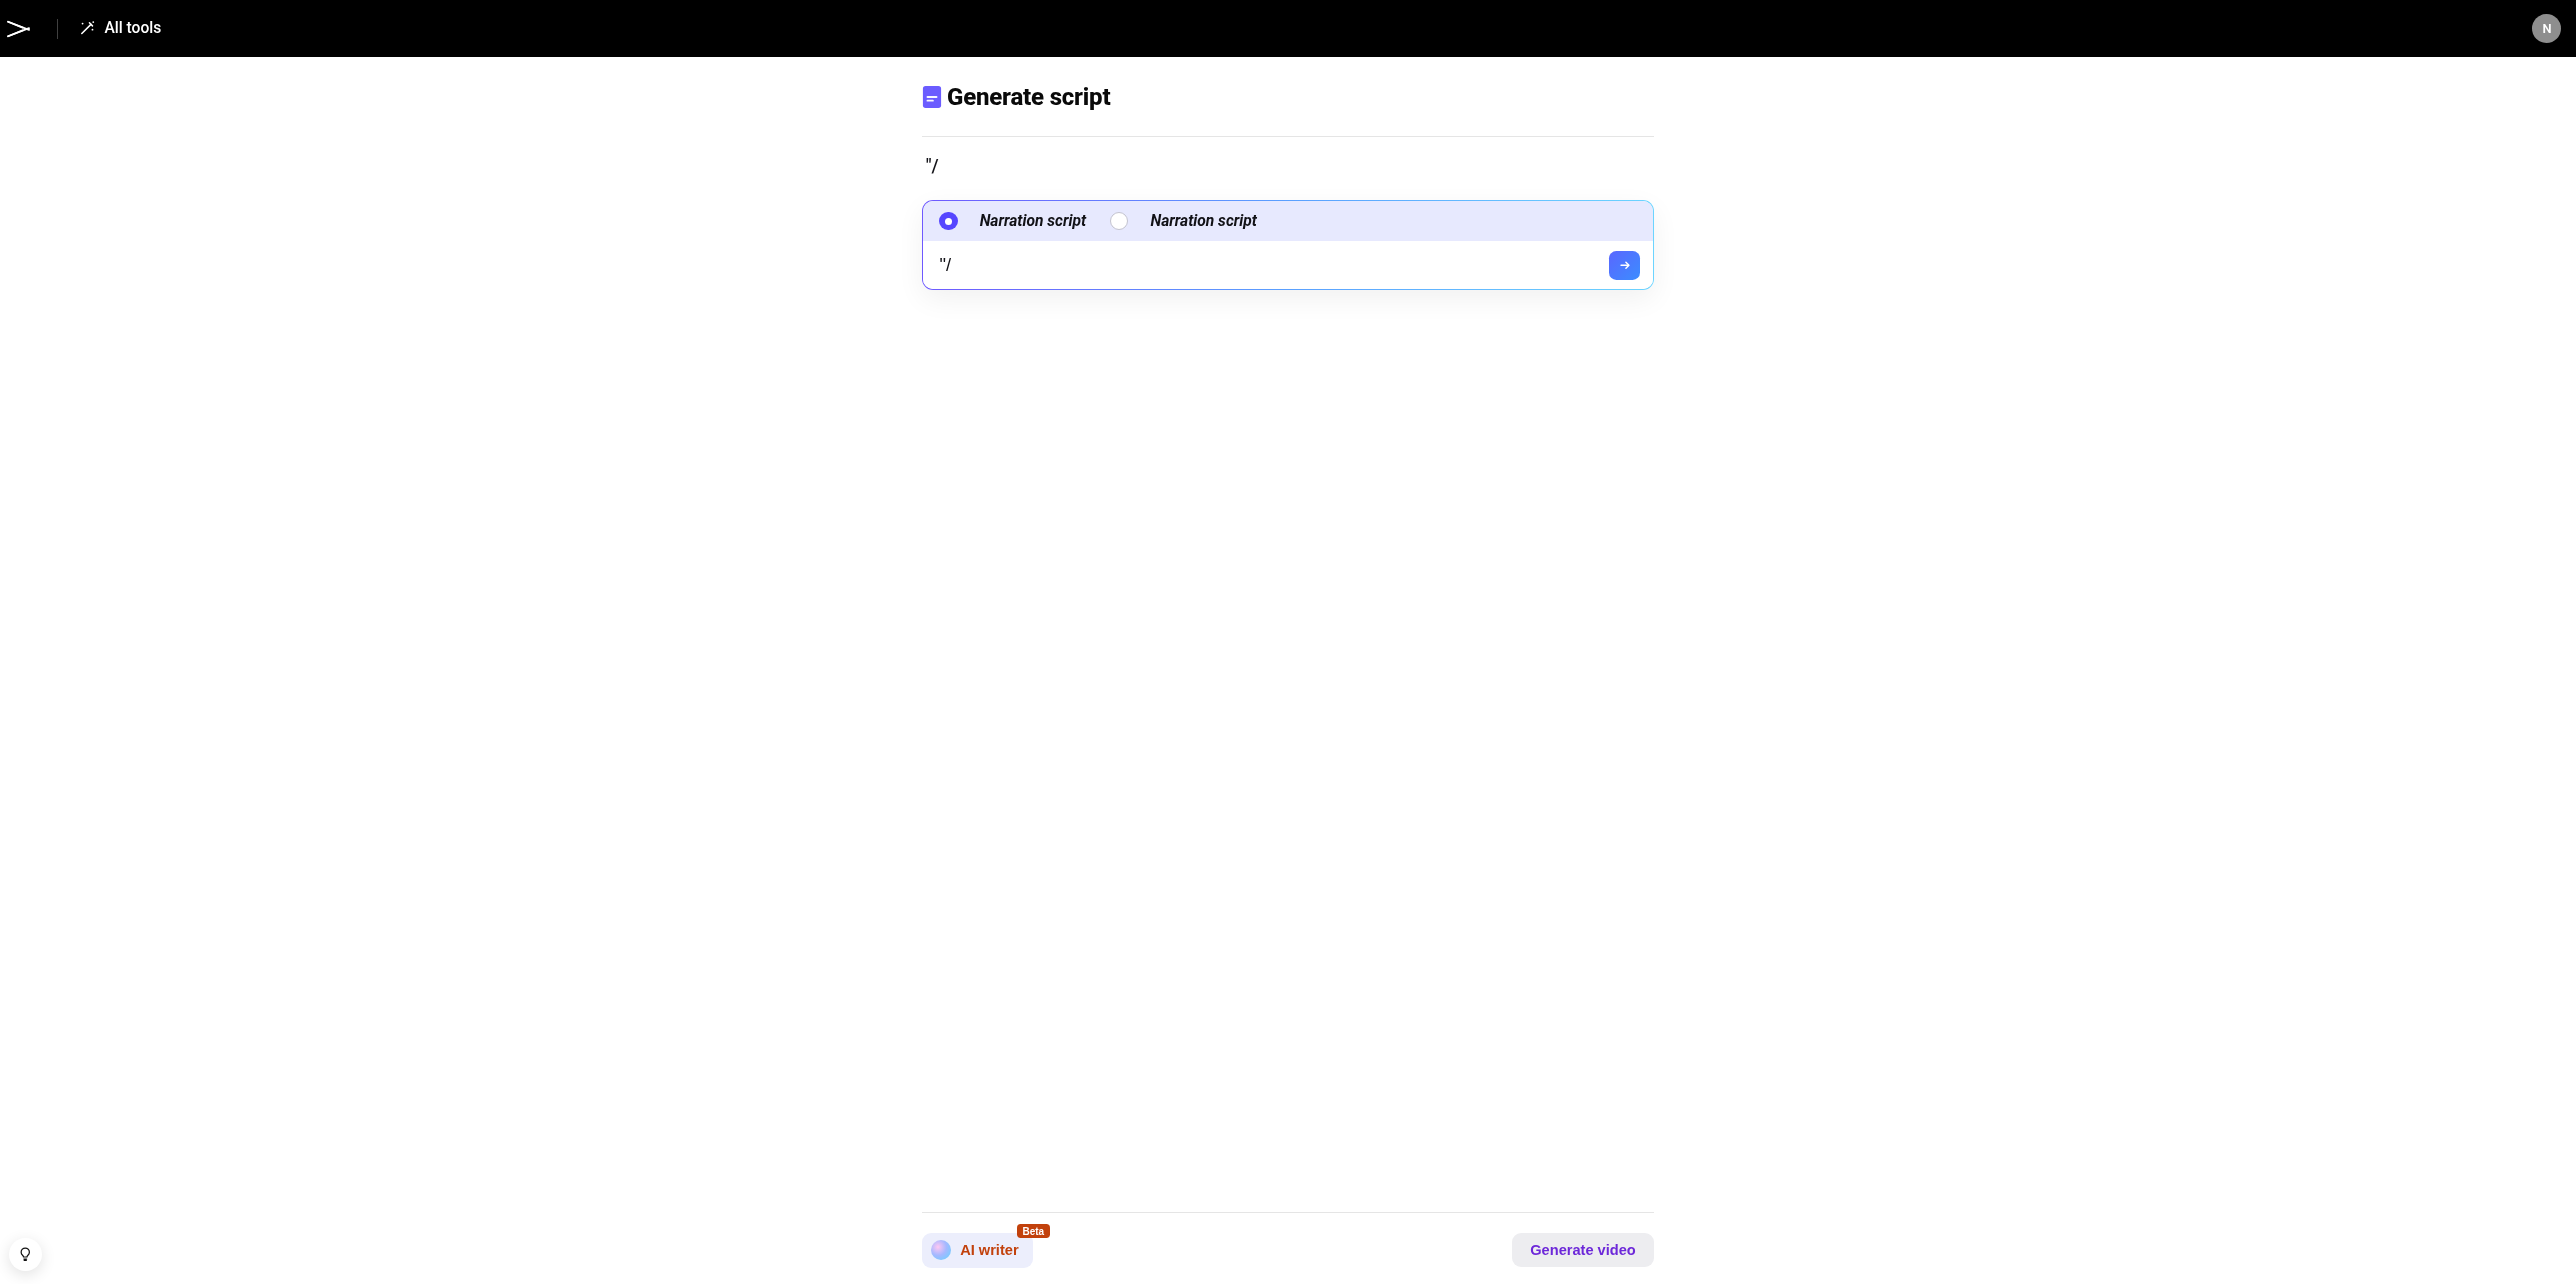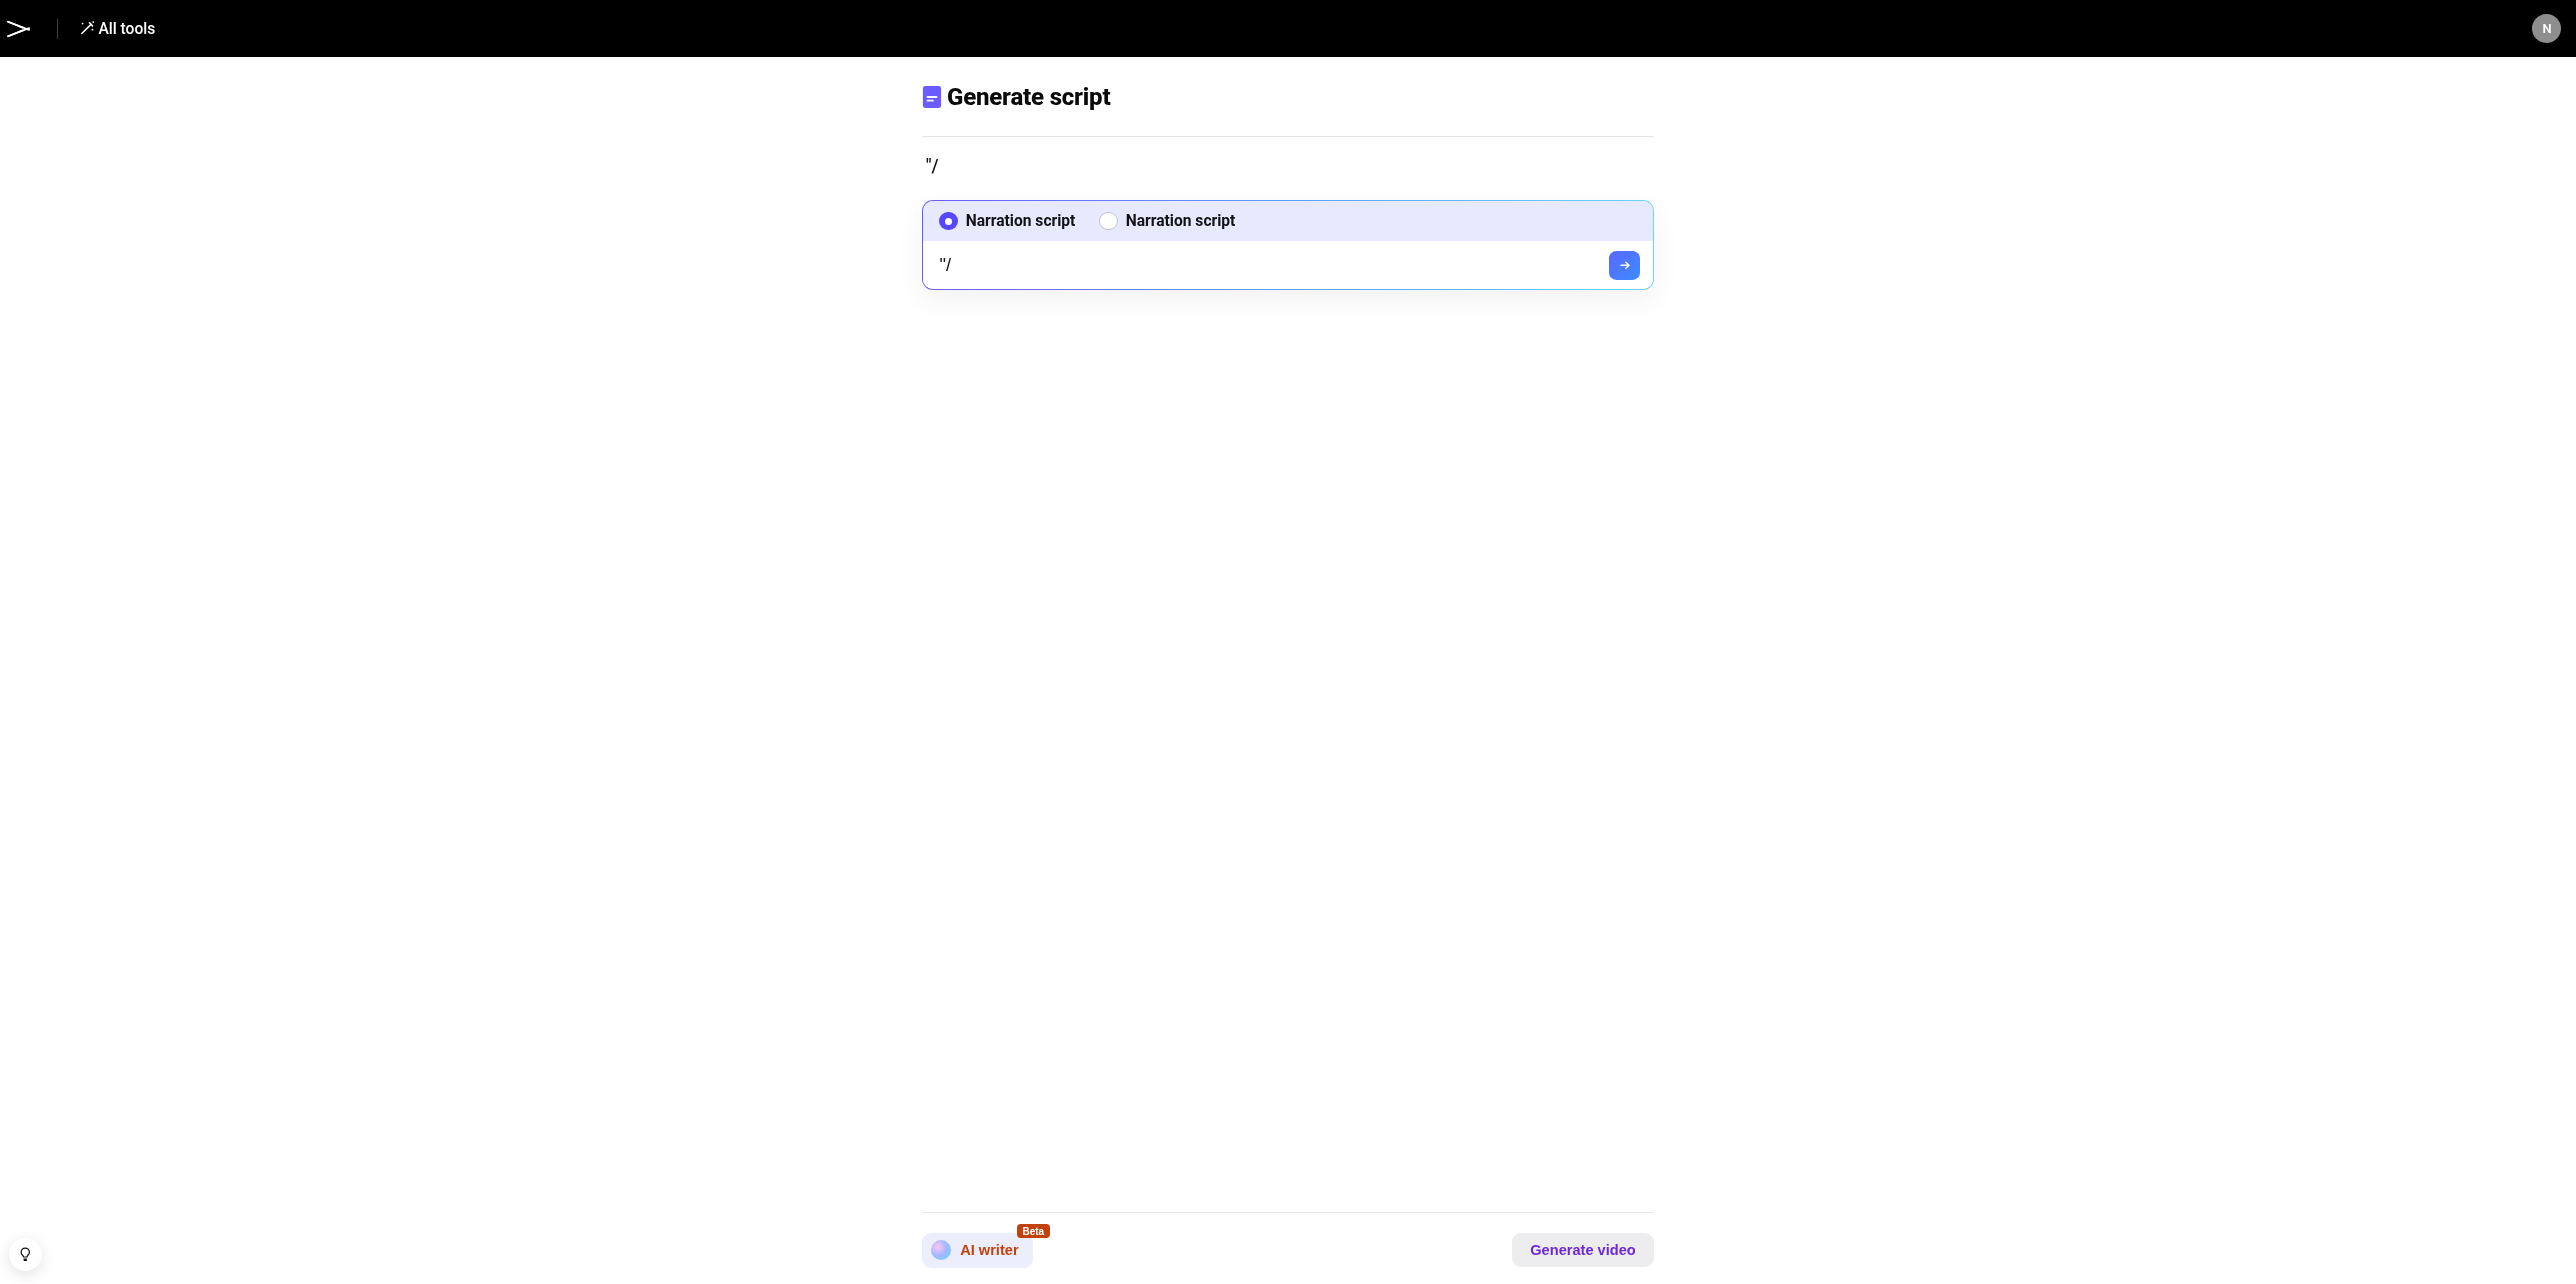--- a/index.html
+++ b/index.html
@@ -24,22 +24,22 @@
   }
   .logo-svg { display: block; }
   .top-sep {
     width: 0.9px;
     height: 20px;
     background: rgba(255,255,255,0.25);
     margin: 0 12.8px;
   }
   .all-tools {
     display: flex;
-    align-items: flex-end;
-    gap: 2px;
+    align-items: center;
+    gap: 8px;
     cursor: pointer;
     padding: 5.5px 7.3px;
     border-radius: 5.5px;
   }
   .all-tools-label {
     font-size: 15.6px;
     font-weight: 500;
     color: #fff;
   }
   .top-spacer { flex: 1; }
@@ -113,22 +113,23 @@
   }
   .tab-row {
     background: #e7e9fe;
     padding: 11px 16.5px;
     display: flex;
     gap: 24px;
     align-items: center;
   }
   .radio-opt {
     display: flex;
-    gap: 8px;
-    cursor: pointer;
+    gap: 22px;
+    cursor: pointer;
+    font-style: italic;
   }
   .radio-label {
     font-size: 15.6px;
     font-weight: 700;
     color: #121217;
   }
   .radio-dot {
     width: 18.3px; height: 18.3px;
     border-radius: 50%;
     display: inline-flex;

